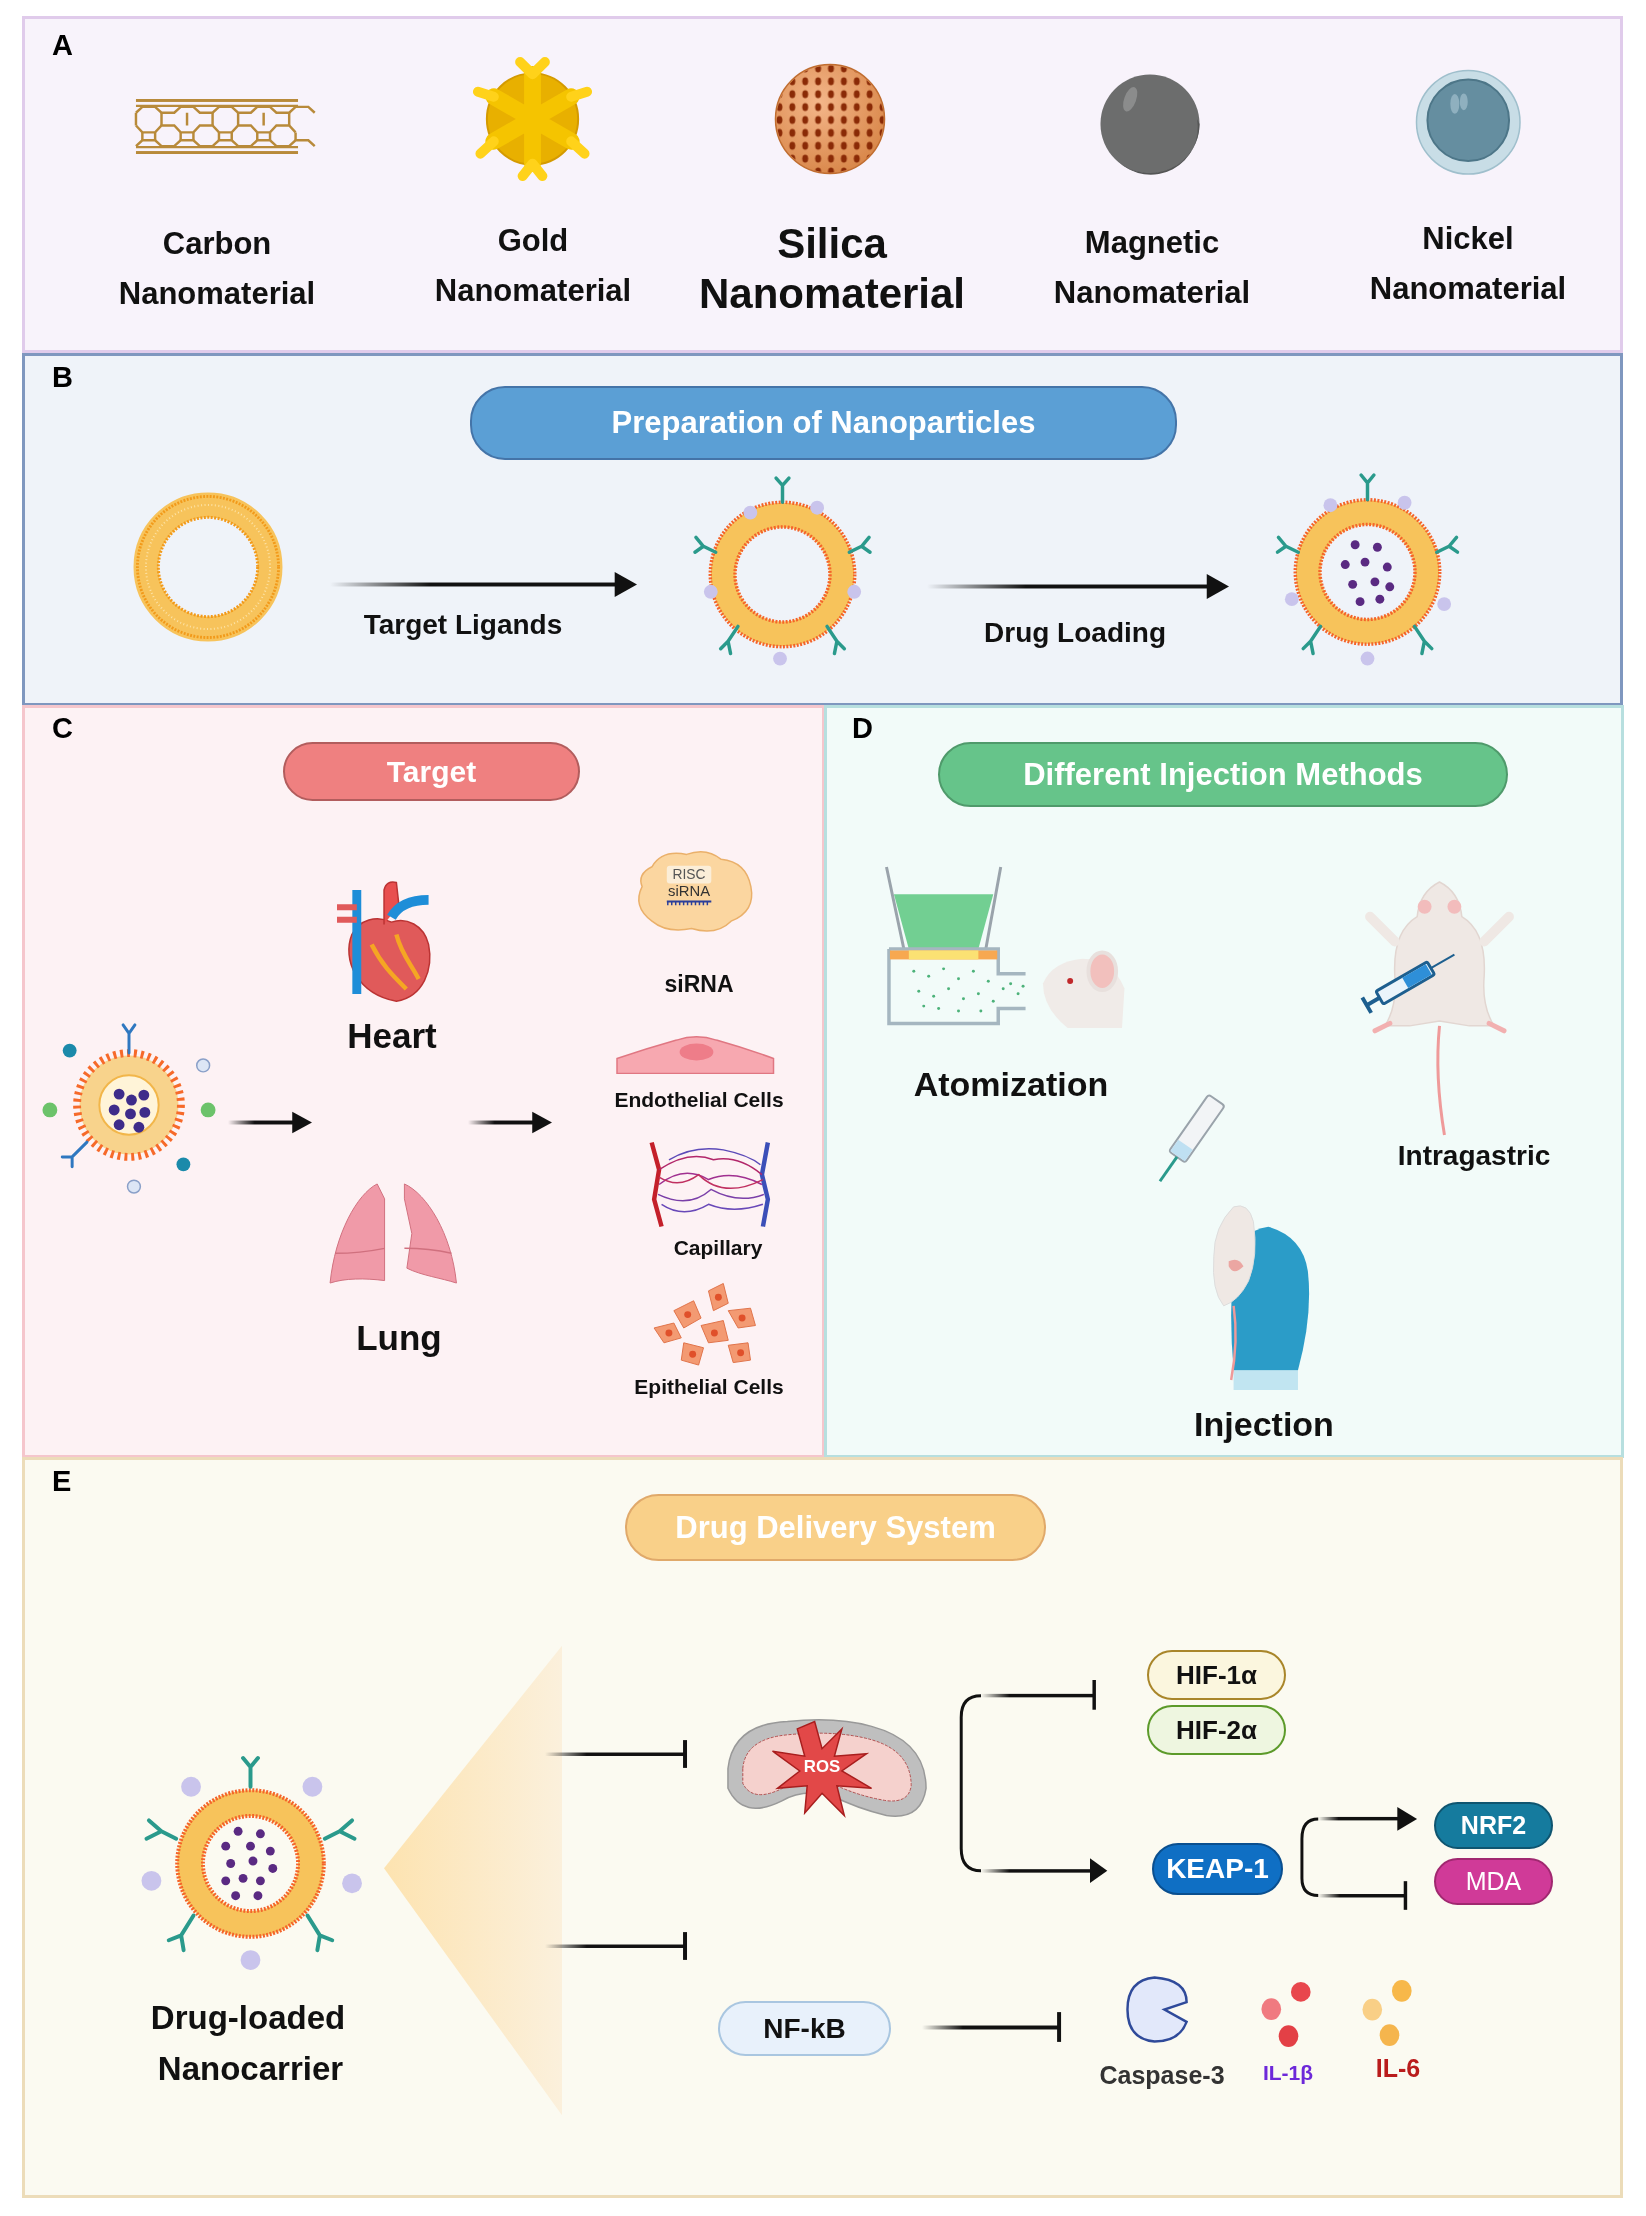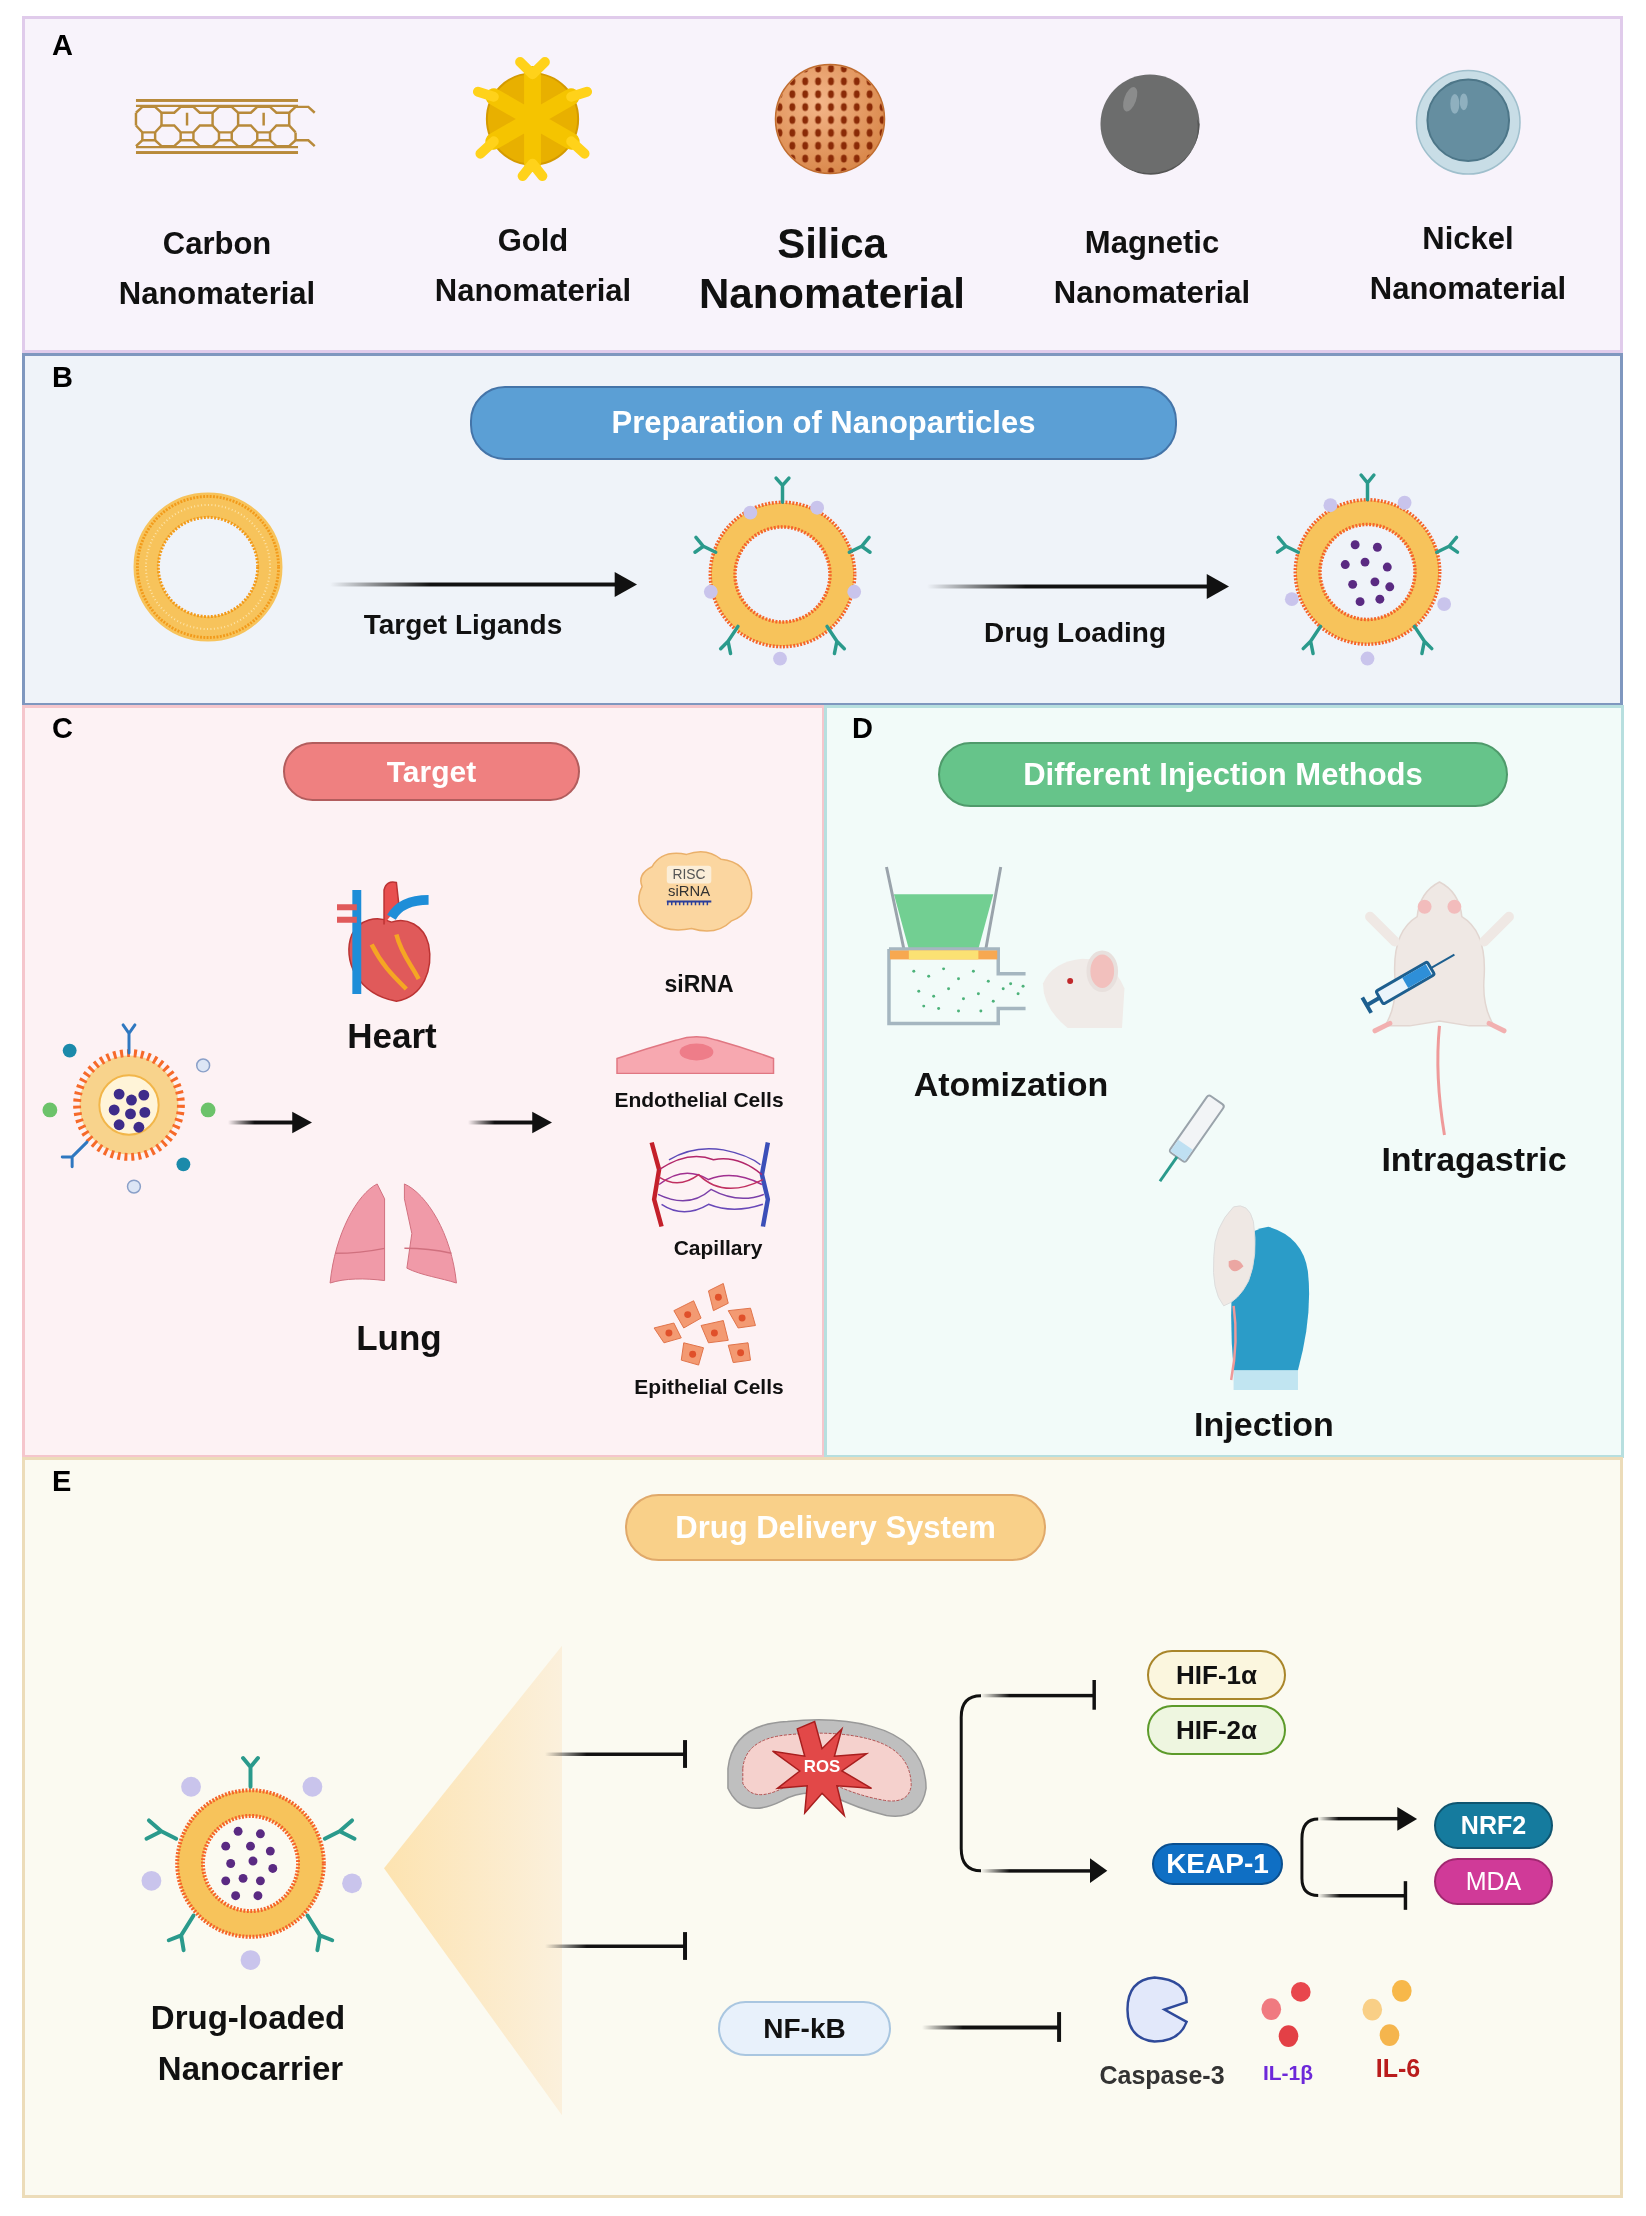--- a/index.html
+++ b/index.html
@@ -366,21 +366,21 @@
   <path d="M60,295 l-30,15 M260,295 l30,15" stroke="#f2b0b0" stroke-width="10" stroke-linecap="round"></path>
 </svg>
 <svg class="abs" style="left:1355px; top:941px;" width="109" height="79" viewBox="0 0 220 160">
   <g transform="rotate(-30 110 80)">
     <rect x="40" y="65" width="120" height="30" rx="4" fill="#eaf4fb" stroke="#1d5f8f" stroke-width="6"></rect>
     <rect x="100" y="68" width="55" height="24" fill="#2e8fd8"></rect>
     <path d="M160,80 L215,80" stroke="#1d5f8f" stroke-width="4"></path>
     <path d="M40,80 L10,80 M10,62 L10,98" stroke="#1d5f8f" stroke-width="8"></path>
   </g>
 </svg>
-<div class="lbl" style="left:1474px; top:1140px; font-size:34px;">Intragastric</div>
+<div class="lbl" style="left:1474px; top:1140px; font-size:28px;">Intragastric</div>
 
 <svg class="abs" style="left:1164px; top:1093px;" width="164" height="297" viewBox="0 0 330 600">
   <g transform="rotate(35 60 80)">
     <rect x="40" y="0" width="40" height="140" rx="6" fill="#f2f4f6" stroke="#9aa3ab" stroke-width="4"></rect>
     <rect x="42" y="110" width="36" height="28" fill="#bfe0f2"></rect>
     <path d="M60,140 L60,200" stroke="#2a9a8c" stroke-width="6"></path>
   </g>
   <path d="M140,340 Q150,280 210,270 Q280,290 290,360 Q300,450 270,560 L140,560 Q130,450 140,340 Z" fill="#2b9cc8"></path>
   <path d="M140,560 L270,560 L270,600 L140,600 Z" fill="#8fd0ea" opacity="0.5"></path>
   <path d="M140,230 Q170,220 180,260 Q190,330 170,380 Q150,420 120,430 Q95,400 100,330 Q100,270 140,230 Z" fill="#efe8e4" stroke="#ddd" stroke-width="2"></path>
@@ -487,21 +487,21 @@
   <polygon points="270,360 305,385 270,410" fill="#111"></polygon>
 </svg>
 
 <div class="node" style="left:1147px; top:1650px; width:139px; height:50px; background:#fbf6de; border:2.5px solid #a9862a; color:#111;">
   <span>HIF-1α</span>
 </div>
 <div class="node" style="left:1147px; top:1705px; width:139px; height:50px; background:#eef6e0; border:2.5px solid #5c9a2a; color:#111;">
   <span>HIF-2α</span>
 </div>
 
-<div class="node" style="left:1152px; top:1843px; width:131px; height:42px; background:#0f6fc4; border:2.5px solid #0a4f8f; color:#fff; font-size:28px;">
+<div class="node" style="left:1152px; top:1843px; width:131px; height:52px; background:#0f6fc4; border:2.5px solid #0a4f8f; color:#fff; font-size:28px;">
   <span>KEAP-1</span>
 </div>
 
 <svg class="abs" style="left:1296px; top:1794px;" width="126" height="119" viewBox="0 0 255 240">
   <defs>
       <linearGradient id="fadeE4" x1="0" x2="1">
         <stop offset="0" stop-color="#111" stop-opacity="0"></stop>
         <stop offset="0.25" stop-color="#111"></stop>
       </linearGradient>
     </defs>

